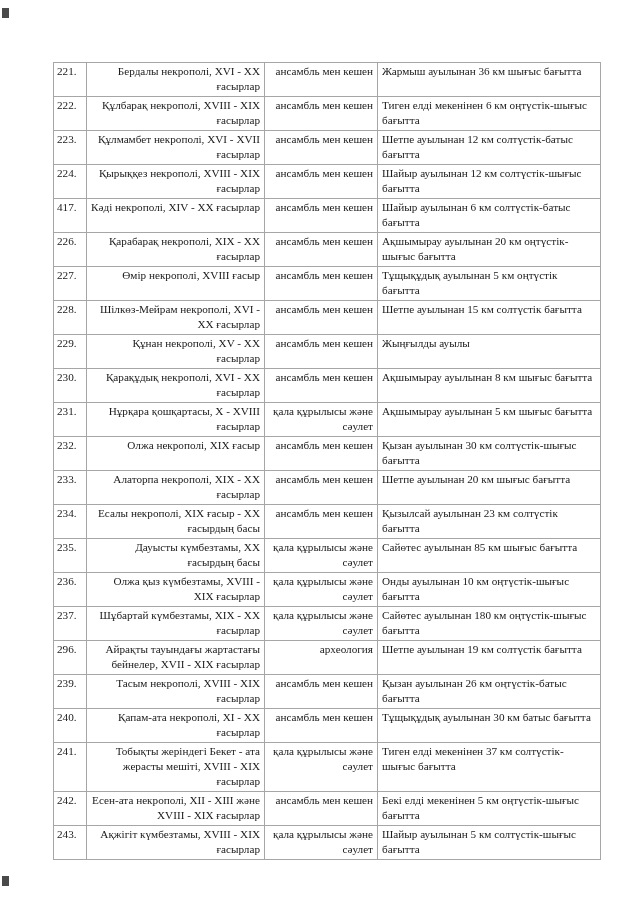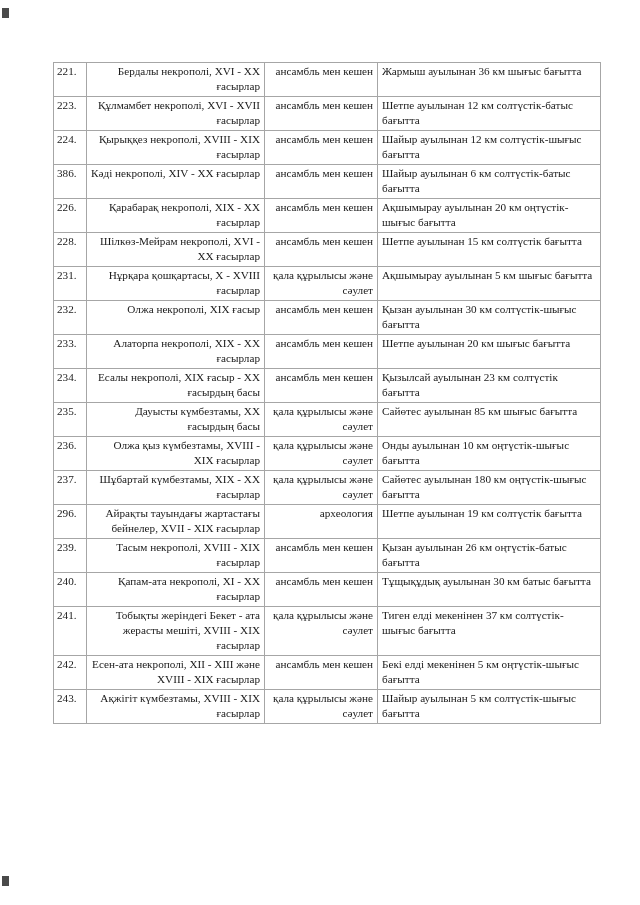--- a/index.html
+++ b/index.html
@@ -58,48 +58,72 @@
 
   <table class="doc-table">
     <tbody>
         <tr>
           <td class="col-num">221.</td>
           <td class="col-name">Бердалы некрополі, XVI - XX ғасырлар</td>
           <td class="col-type">ансамбль мен кешен</td>
           <td class="col-location">Жармыш ауылынан 36 км шығыс бағытта</td>
         </tr>
         <tr>
+          <td class="col-num">222.</td>
+          <td class="col-name">Құлбарақ некрополі, XVIII - XIX ғасырлар</td>
+          <td class="col-type">ансамбль мен кешен</td>
+          <td class="col-location">Тиген елді мекенінен 6 км оңтүстік-шығыс бағытта</td>
+        </tr>
+        <tr>
           <td class="col-num">223.</td>
           <td class="col-name">Құлмамбет некрополі, XVI - XVII ғасырлар</td>
           <td class="col-type">ансамбль мен кешен</td>
           <td class="col-location">Шетпе ауылынан 12 км солтүстік-батыс бағытта</td>
         </tr>
         <tr>
           <td class="col-num">224.</td>
           <td class="col-name">Қырыққез некрополі, XVIII - XIX ғасырлар</td>
           <td class="col-type">ансамбль мен кешен</td>
           <td class="col-location">Шайыр ауылынан 12 км солтүстік-шығыс бағытта</td>
         </tr>
         <tr>
-          <td class="col-num">386.</td>
+          <td class="col-num">417.</td>
           <td class="col-name">Кәді некрополі, XIV - XX ғасырлар</td>
           <td class="col-type">ансамбль мен кешен</td>
           <td class="col-location">Шайыр ауылынан 6 км солтүстік-батыс бағытта</td>
         </tr>
         <tr>
           <td class="col-num">226.</td>
           <td class="col-name">Қарабарақ некрополі, XIX - XX ғасырлар</td>
           <td class="col-type">ансамбль мен кешен</td>
           <td class="col-location">Ақшымырау ауылынан 20 км оңтүстік-шығыс бағытта</td>
         </tr>
         <tr>
+          <td class="col-num">227.</td>
+          <td class="col-name">Өмір некрополі, XVIII ғасыр</td>
+          <td class="col-type">ансамбль мен кешен</td>
+          <td class="col-location">Тұщықұдық ауылынан 5 км оңтүстік бағытта</td>
+        </tr>
+        <tr>
           <td class="col-num">228.</td>
           <td class="col-name">Шілкөз-Мейрам некрополі, XVI - XX ғасырлар</td>
           <td class="col-type">ансамбль мен кешен</td>
           <td class="col-location">Шетпе ауылынан 15 км солтүстік бағытта</td>
+        </tr>
+        <tr>
+          <td class="col-num">229.</td>
+          <td class="col-name">Құнан некрополі, XV - XX ғасырлар</td>
+          <td class="col-type">ансамбль мен кешен</td>
+          <td class="col-location">Жыңғылды ауылы</td>
+        </tr>
+        <tr>
+          <td class="col-num">230.</td>
+          <td class="col-name">Қарақұдық некрополі, XVI - XX ғасырлар</td>
+          <td class="col-type">ансамбль мен кешен</td>
+          <td class="col-location">Ақшымырау ауылынан 8 км шығыс бағытта</td>
         </tr>
         <tr>
           <td class="col-num">231.</td>
           <td class="col-name">Нұрқара қошқартасы, X - XVIII ғасырлар</td>
           <td class="col-type">қала құрылысы және сәулет</td>
           <td class="col-location">Ақшымырау ауылынан 5 км шығыс бағытта</td>
         </tr>
         <tr>
           <td class="col-num">232.</td>
           <td class="col-name">Олжа некрополі, XIX ғасыр</td>

